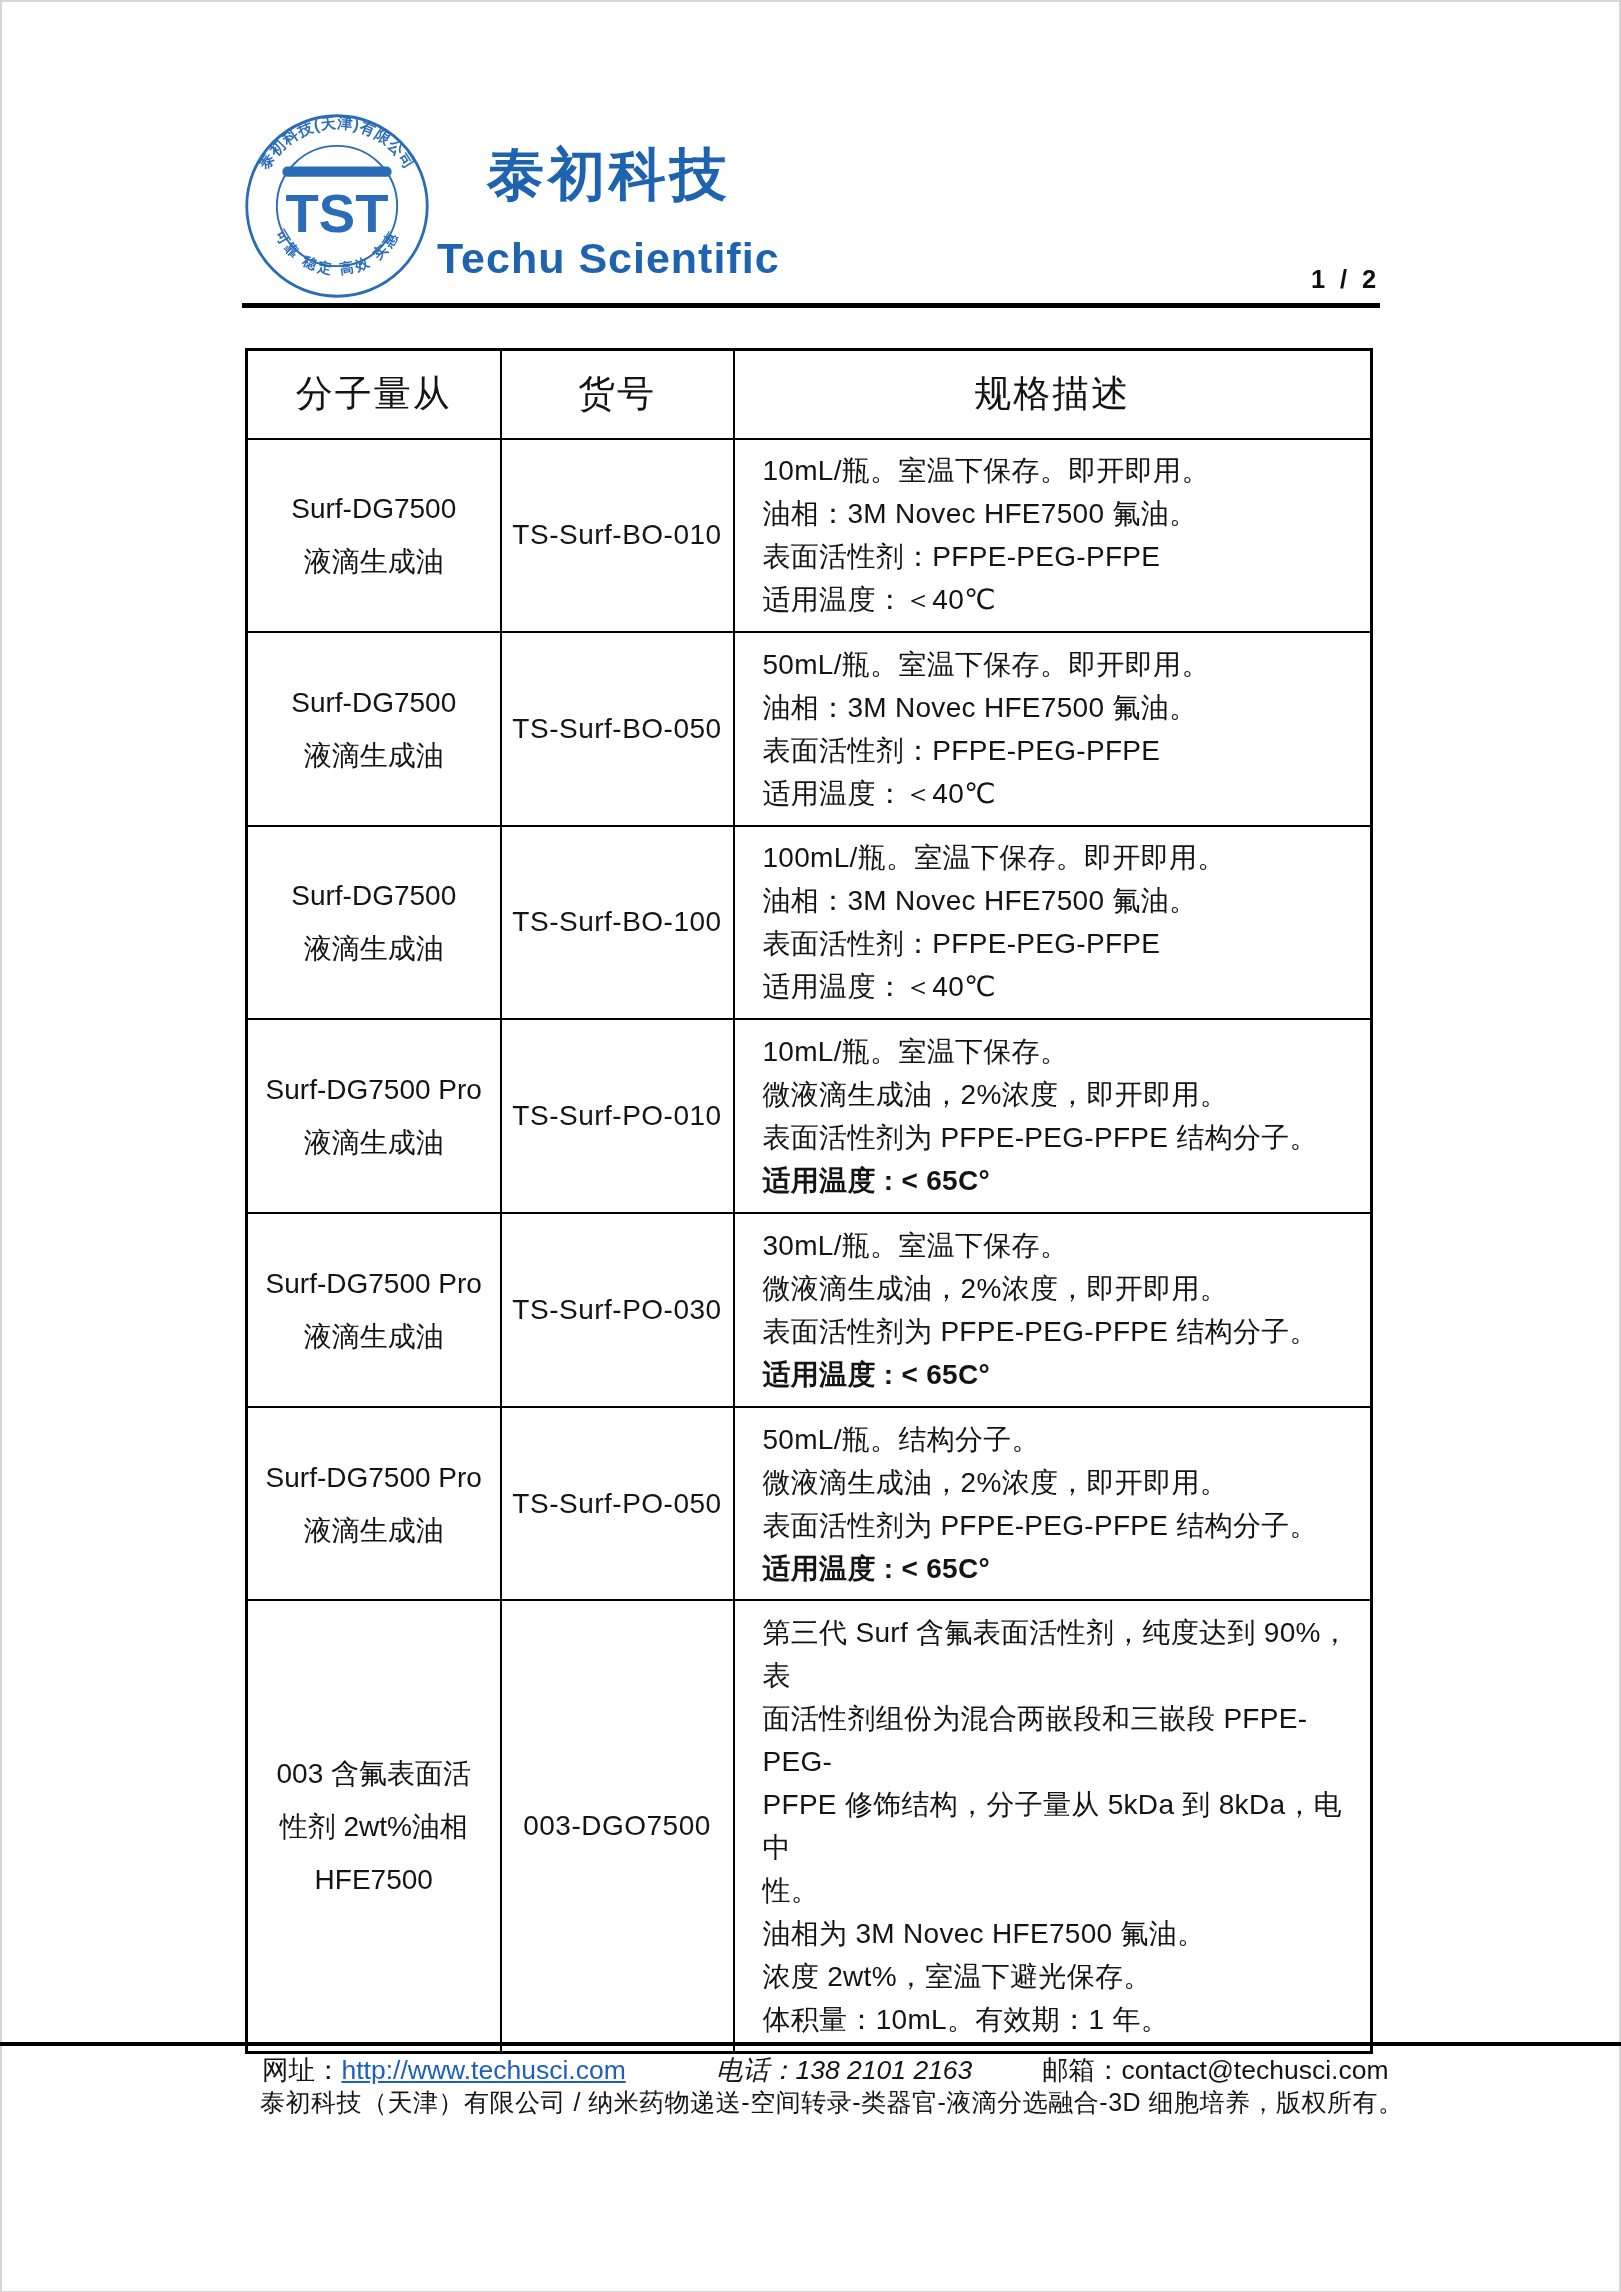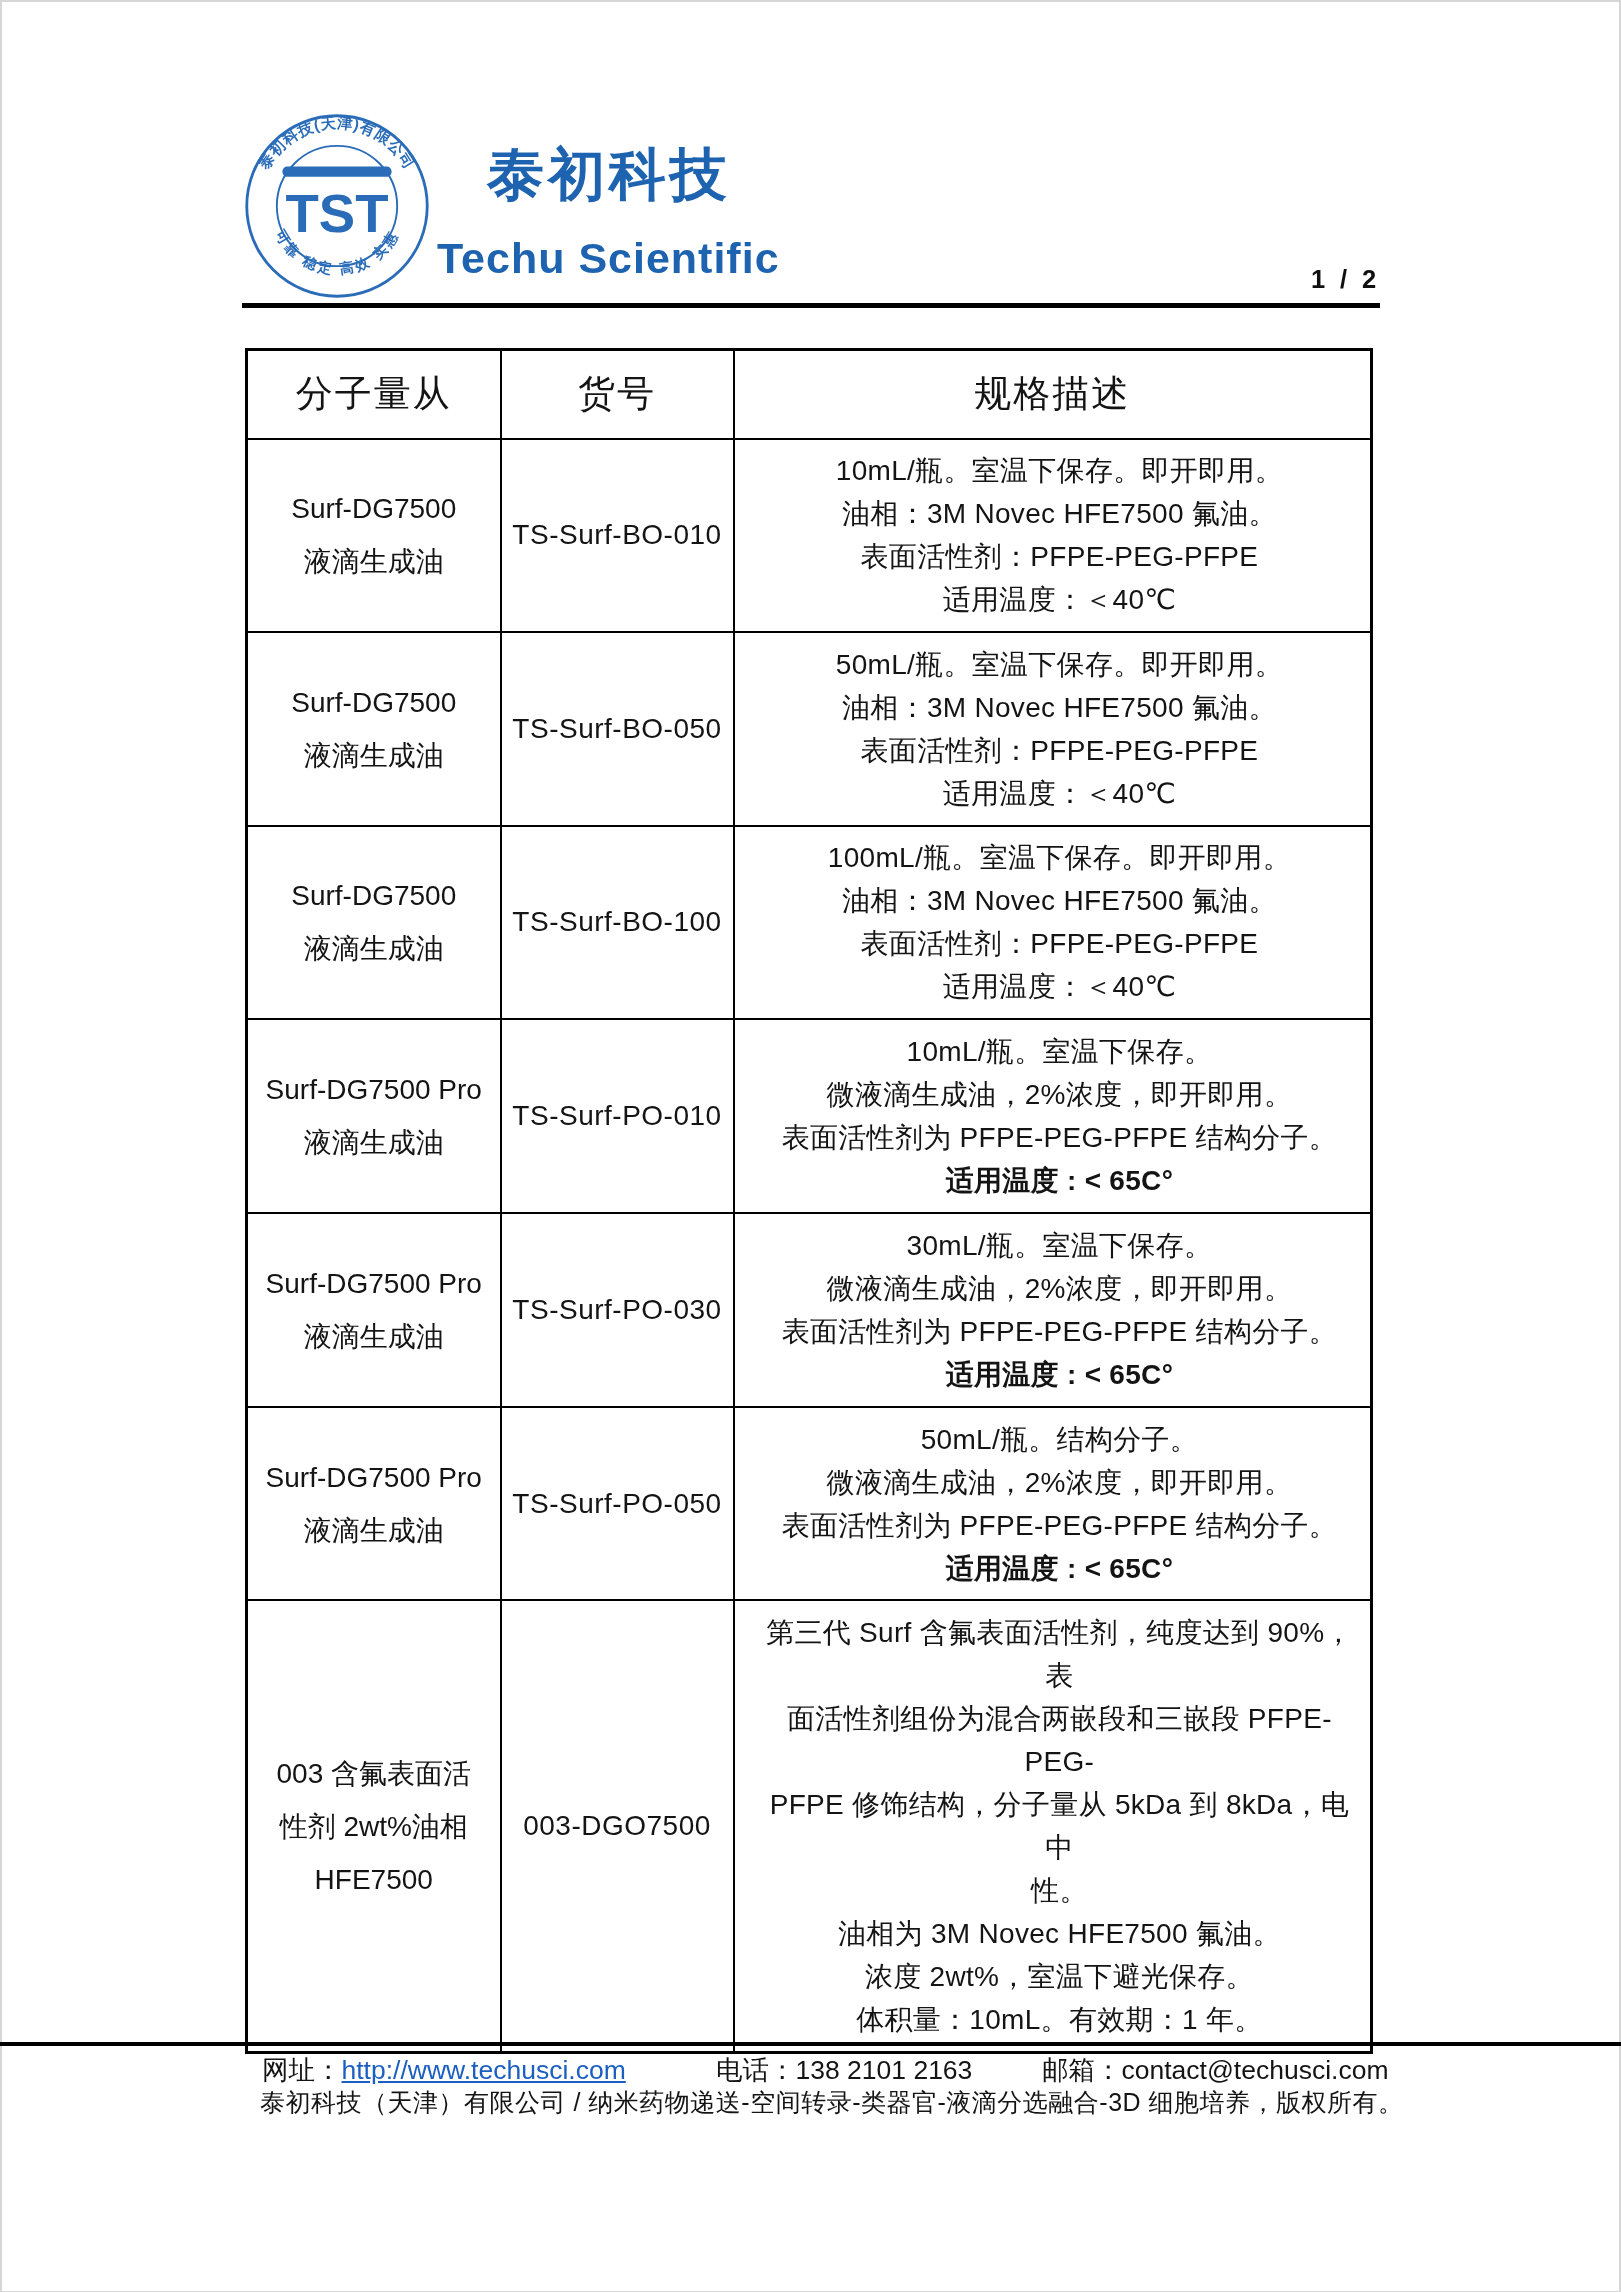--- a/index.html
+++ b/index.html
@@ -38,30 +38,30 @@
   }
   table.spec th,table.spec td{border:2.9px solid #000;vertical-align:middle;}
   th.hdr{font-size:37px;font-weight:400;text-align:center;letter-spacing:2px;}
   tr.hrow{height:89px;}
   tr.r0{height:189px;} tr.r1{height:187px;} tr.r2{height:173px;}
   tr.r3{height:194px;} tr.r4{height:171px;} tr.r5{height:173px;}
   tr.r6{height:389px;}
   td.name{text-align:center;font-size:28px;}
   td.name .nline{line-height:53px;}
   td.sku{text-align:center;font-size:28px;letter-spacing:0.5px;border-radius:18px;}
-  td.desc{font-size:28px;padding:9.8px 13.7px 9.8px 28px;text-align:center;}
+  td.desc{font-size:28px;padding:9.8px 13.7px 9.8px 28px;}
   td.desc .dline{line-height:43px;letter-spacing:0.3px;}
   .b{font-weight:700;}
 
   
   .footer-rule{position:absolute;left:0;top:2042px;width:1621px;height:3.9px;background:#000;}
   .footer-line1{position:absolute;left:0;top:2052px;width:1621px;height:35px;font-size:26.5px;}
   .footer-line1 .fseg{position:absolute;white-space:nowrap;}
   .fseg.web{left:262px;text-align:right;}
-  .fseg.tel{left:716px;}
+  .fseg.tel{left:716px;font-style:italic;}
   .fseg.mail{left:1042px;}
   a.url{color:var(--link-blue);text-decoration:underline;}
   .footer-line2{
     position:absolute;left:260px;top:2086px;width:1235px;
     font-size:25px;letter-spacing:0.5px;white-space:nowrap;
   }
 </style>
 </head>
 <body>
 

